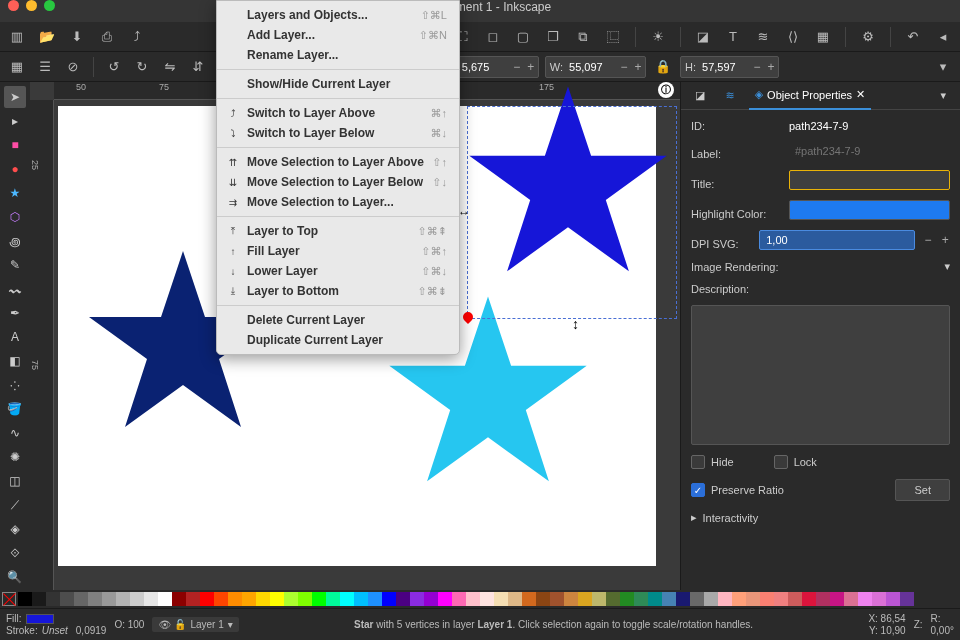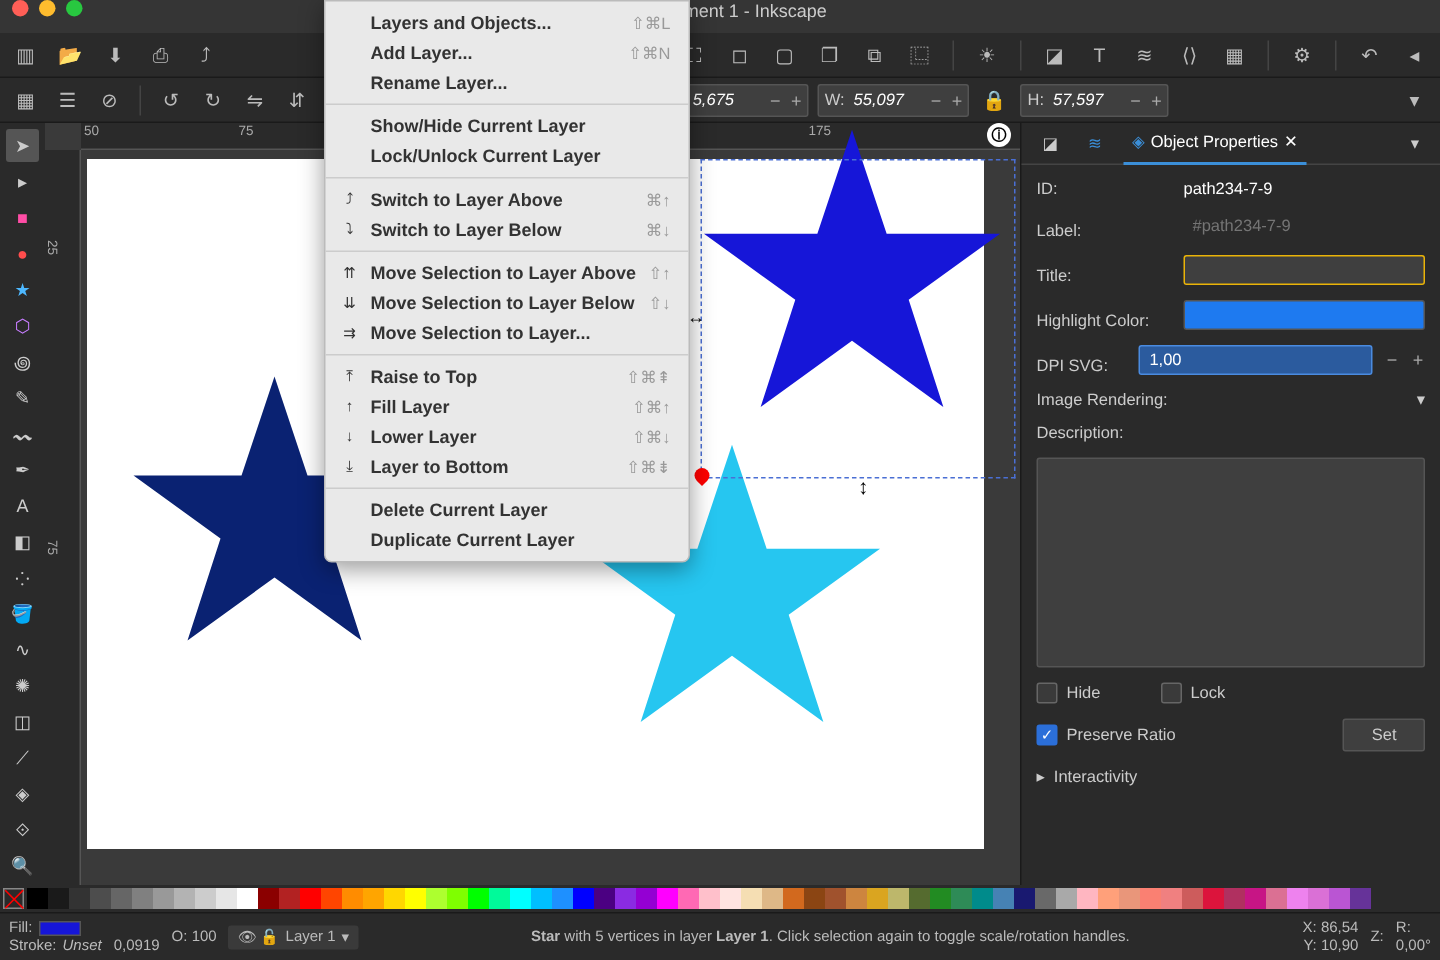--- a/index.html
+++ b/index.html
@@ -8,21 +8,21 @@
 .traffic { display: flex; gap: 7px; }
 .tl { width: 11px; height: 11px; border-radius: 50%; }
 .tl.r { background: #ff5f57; } .tl.y { background: #febc2e; } .tl.g { background: #28c840; }
 .title { flex: 1; text-align: center; color: #ccc; font-size: 12px; }
 .toolbar1 { height: 30px; background: #2a2a2a; display: flex; align-items: center; padding: 0 6px; gap: 8px; border-bottom: 1px solid #1a1a1a; }
 .toolbar2 { height: 30px; background: #2a2a2a; display: flex; align-items: center; padding: 0 6px; gap: 6px; border-bottom: 1px solid #1a1a1a; }
 .tbtn { width: 22px; height: 22px; display: flex; align-items: center; justify-content: center; color: #bbb; font-size: 13px; cursor: pointer; }
 .sep { width: 1px; height: 20px; background: #444; margin: 0 3px; }
 .spin { display: flex; align-items: center; background: #3f3f3f; border: 1px solid #555; height: 22px; border-radius: 2px; }
 .spin-lbl { color: #ccc; font-size: 11px; padding: 0 4px; }
-.spin input { background: transparent; border: none; color: #fff; width: 50px; font-size: 11px; padding: 0 2px; outline: none; font-style: italic; }
+.spin input { background: transparent; border: none; color: #fff; width: 50px; font-size: 11px; padding: 0 2px; outline: none; }
 .spin-ctl { display: flex; flex-direction: row; }
 .spin-b { width: 14px; height: 20px; color: #aaa; font-size: 12px; display: flex; align-items: center; justify-content: center; cursor: pointer; }
 .main { display: flex; height: 556px; }
 .ltoolbar { width: 30px; background: #2a2a2a; display: flex; flex-direction: column; align-items: center; padding-top: 4px; gap: 2px; }
 .ltool { width: 22px; height: 22px; display: flex; align-items: center; justify-content: center; color: #ccc; cursor: pointer; border-radius: 2px; }
 .ltool.active { background: #555; }
 .canvas-area { flex: 1; background: #3a3a3a; position: relative; overflow: hidden; }
 .ruler-h { position: absolute; top: 0; left: 24px; right: 0; height: 18px; background: #2a2a2a; border-bottom: 1px solid #555; font-size: 9px; color: #888; display: flex; }
 .ruler-v { position: absolute; top: 18px; left: 0; width: 24px; bottom: 0; background: #2a2a2a; border-right: 1px solid #555; }
 .ruler-tick { position: absolute; font-size: 9px; color: #aaa; }
@@ -167,21 +167,21 @@
     <div class="ltool">◫</div>
     <div class="ltool">⟋</div>
     <div class="ltool">◈</div>
     <div class="ltool">⟐</div>
     <div class="ltool">🔍</div>
     <div class="ltool">▣</div>
   </div>
 
   <div class="canvas-area">
     <div class="ruler-h">
-      <span class="ruler-tick" style="left:2px">50</span>
+      <span class="ruler-tick" style="left:22px">50</span>
       <span class="ruler-tick" style="left:105px">75</span>
       <span class="ruler-tick" style="left:200px">100</span>
       <span class="ruler-tick" style="left:295px">125</span>
       <span class="ruler-tick" style="left:390px">150</span>
       <span class="ruler-tick" style="left:485px">175</span>
     </div>
     <div class="ruler-v">
       <span class="ruler-tick" style="top:60px;writing-mode:vertical-rl">25</span>
       <span class="ruler-tick" style="top:260px;writing-mode:vertical-rl">75</span>
     </div>
@@ -387,24 +387,20 @@
     </div>
     <div class="menu-item">
       <span class="menu-icon"></span>
       <span class="menu-label">Rename Layer...</span>
     </div>
     <div class="menu-sep"></div>
     <div class="menu-item">
       <span class="menu-icon"></span>
       <span class="menu-label">Show/Hide Current Layer</span>
     </div>
-    <div class="menu-item">
-      <span class="menu-icon"></span>
-      <span class="menu-label">Lock/Unlock Current Layer</span>
-    </div>
     <div class="menu-sep"></div>
     <div class="menu-item">
       <span class="menu-icon">⤴</span>
       <span class="menu-label">Switch to Layer Above</span>
       <span class="menu-sc">⌘↑</span>
     </div>
     <div class="menu-item">
       <span class="menu-icon">⤵</span>
       <span class="menu-label">Switch to Layer Below</span>
       <span class="menu-sc">⌘↓</span>
@@ -420,21 +416,21 @@
       <span class="menu-label">Move Selection to Layer Below</span>
       <span class="menu-sc">⇧↓</span>
     </div>
     <div class="menu-item">
       <span class="menu-icon">⇉</span>
       <span class="menu-label">Move Selection to Layer...</span>
     </div>
     <div class="menu-sep"></div>
     <div class="menu-item">
       <span class="menu-icon">⤒</span>
-      <span class="menu-label">Raise to Top</span>
+      <span class="menu-label">Layer to Top</span>
       <span class="menu-sc">⇧⌘⇞</span>
     </div>
     <div class="menu-item">
       <span class="menu-icon">↑</span>
       <span class="menu-label">Fill Layer</span>
       <span class="menu-sc">⇧⌘↑</span>
     </div>
     <div class="menu-item">
       <span class="menu-icon">↓</span>
       <span class="menu-label">Lower Layer</span>

